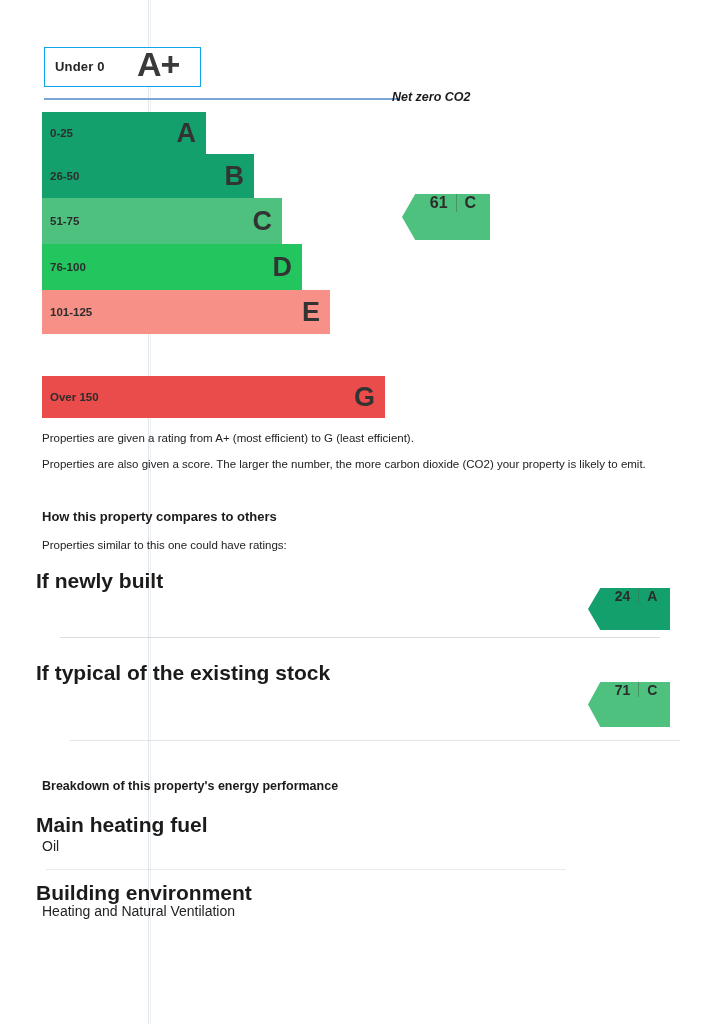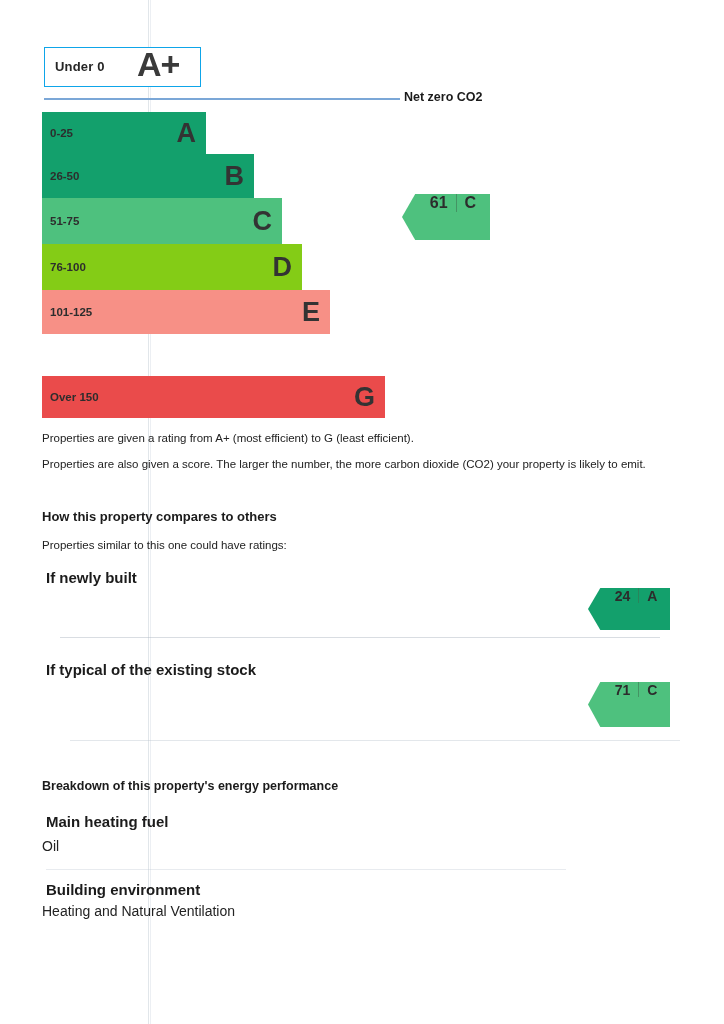--- a/index.html
+++ b/index.html
@@ -70,26 +70,27 @@
   .netzero-line {
     position: absolute;
     left: 44px;
     top: 98px;
     width: 356px;
     height: 2px;
     background: #7ba7d7;
   }
   .netzero-label {
     position: absolute;
-    left: 404px;
+    left: 392px;
     top: 90px;
     font-size: 12.5px;
     font-weight: bold;
     color: #1b1b1b;
     white-space: nowrap;
+    font-style: italic;
   }
 
   
   .bars {
     position: absolute;
     left: 42px;
     top: 112px;
     width: 350px;
     height: 306px;
   }
@@ -189,22 +190,22 @@
     position: absolute;
     left: 42px;
     font-size: 11.5px;
     color: #222;
     white-space: nowrap;
   }
   #compare-sub { top: 539px; }
 
   .h3 {
     position: absolute;
-    left: 46px;
-    font-size: 15px;
+    left: 36px;
+    font-size: 21px;
     font-weight: bold;
     color: #1b1b1b;
     white-space: nowrap;
   }
   #newbuild-label   { top: 569px; }
   #existing-label   { top: 661px; }
   #fuel-label       { top: 813px; }
   #env-label        { top: 881px; }
 
   .value {
@@ -249,21 +250,21 @@
       <span class="letter">A</span>
     </div>
     <div class="bar" style="top: 42px; height: 44px; width: 212px; background: rgb(19, 160, 108);">
       <span class="range">26-50</span>
       <span class="letter">B</span>
     </div>
     <div class="bar" style="top: 86px; height: 46px; width: 240px; background: rgb(78, 193, 126);">
       <span class="range">51-75</span>
       <span class="letter">C</span>
     </div>
-    <div class="bar" style="top: 132px; height: 46px; width: 260px; background: #84cc16;">
+    <div class="bar" style="top: 132px; height: 46px; width: 260px; background: #22c55e;">
       <span class="range">76-100</span>
       <span class="letter">D</span>
     </div>
     <div class="bar" style="top: 178px; height: 44px; width: 288px; background: rgb(247, 144, 134);">
       <span class="range">101-125</span>
       <span class="letter">E</span>
     </div>
     <div class="bar" style="top: 264px; height: 42px; width: 343px; background: rgb(234, 75, 75);">
       <span class="range">Over 150</span>
       <span class="letter">G</span>

